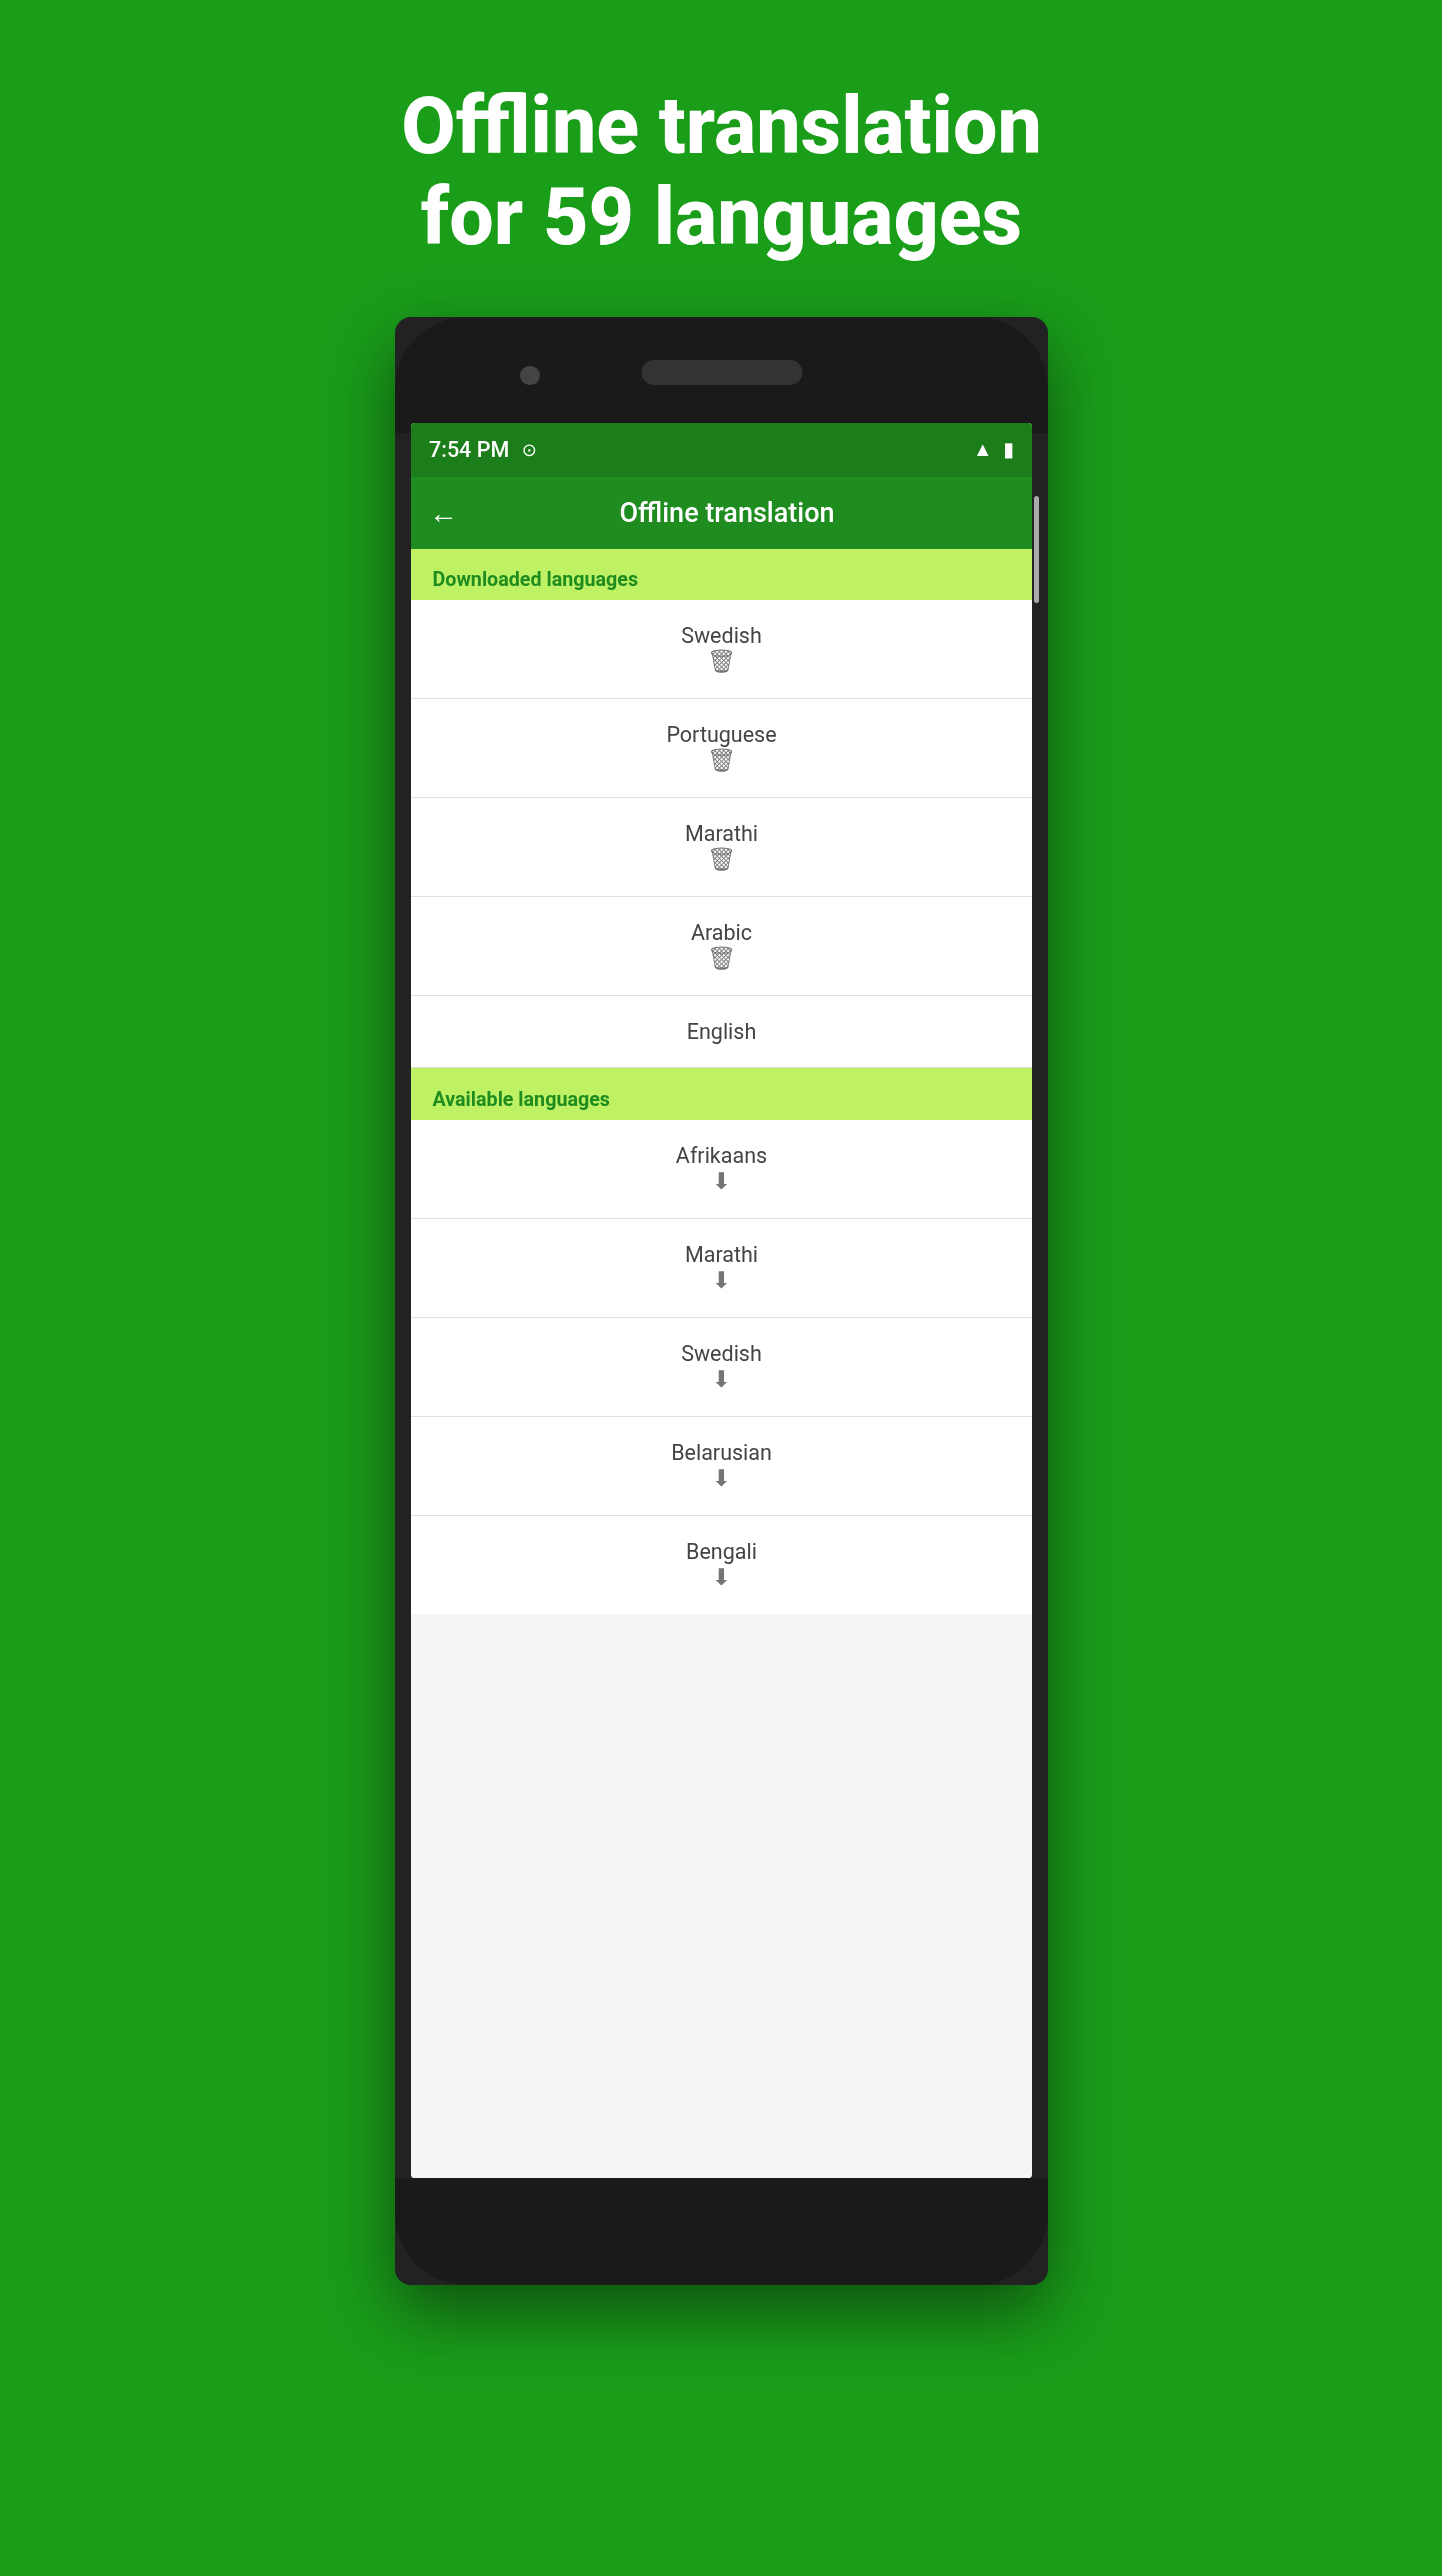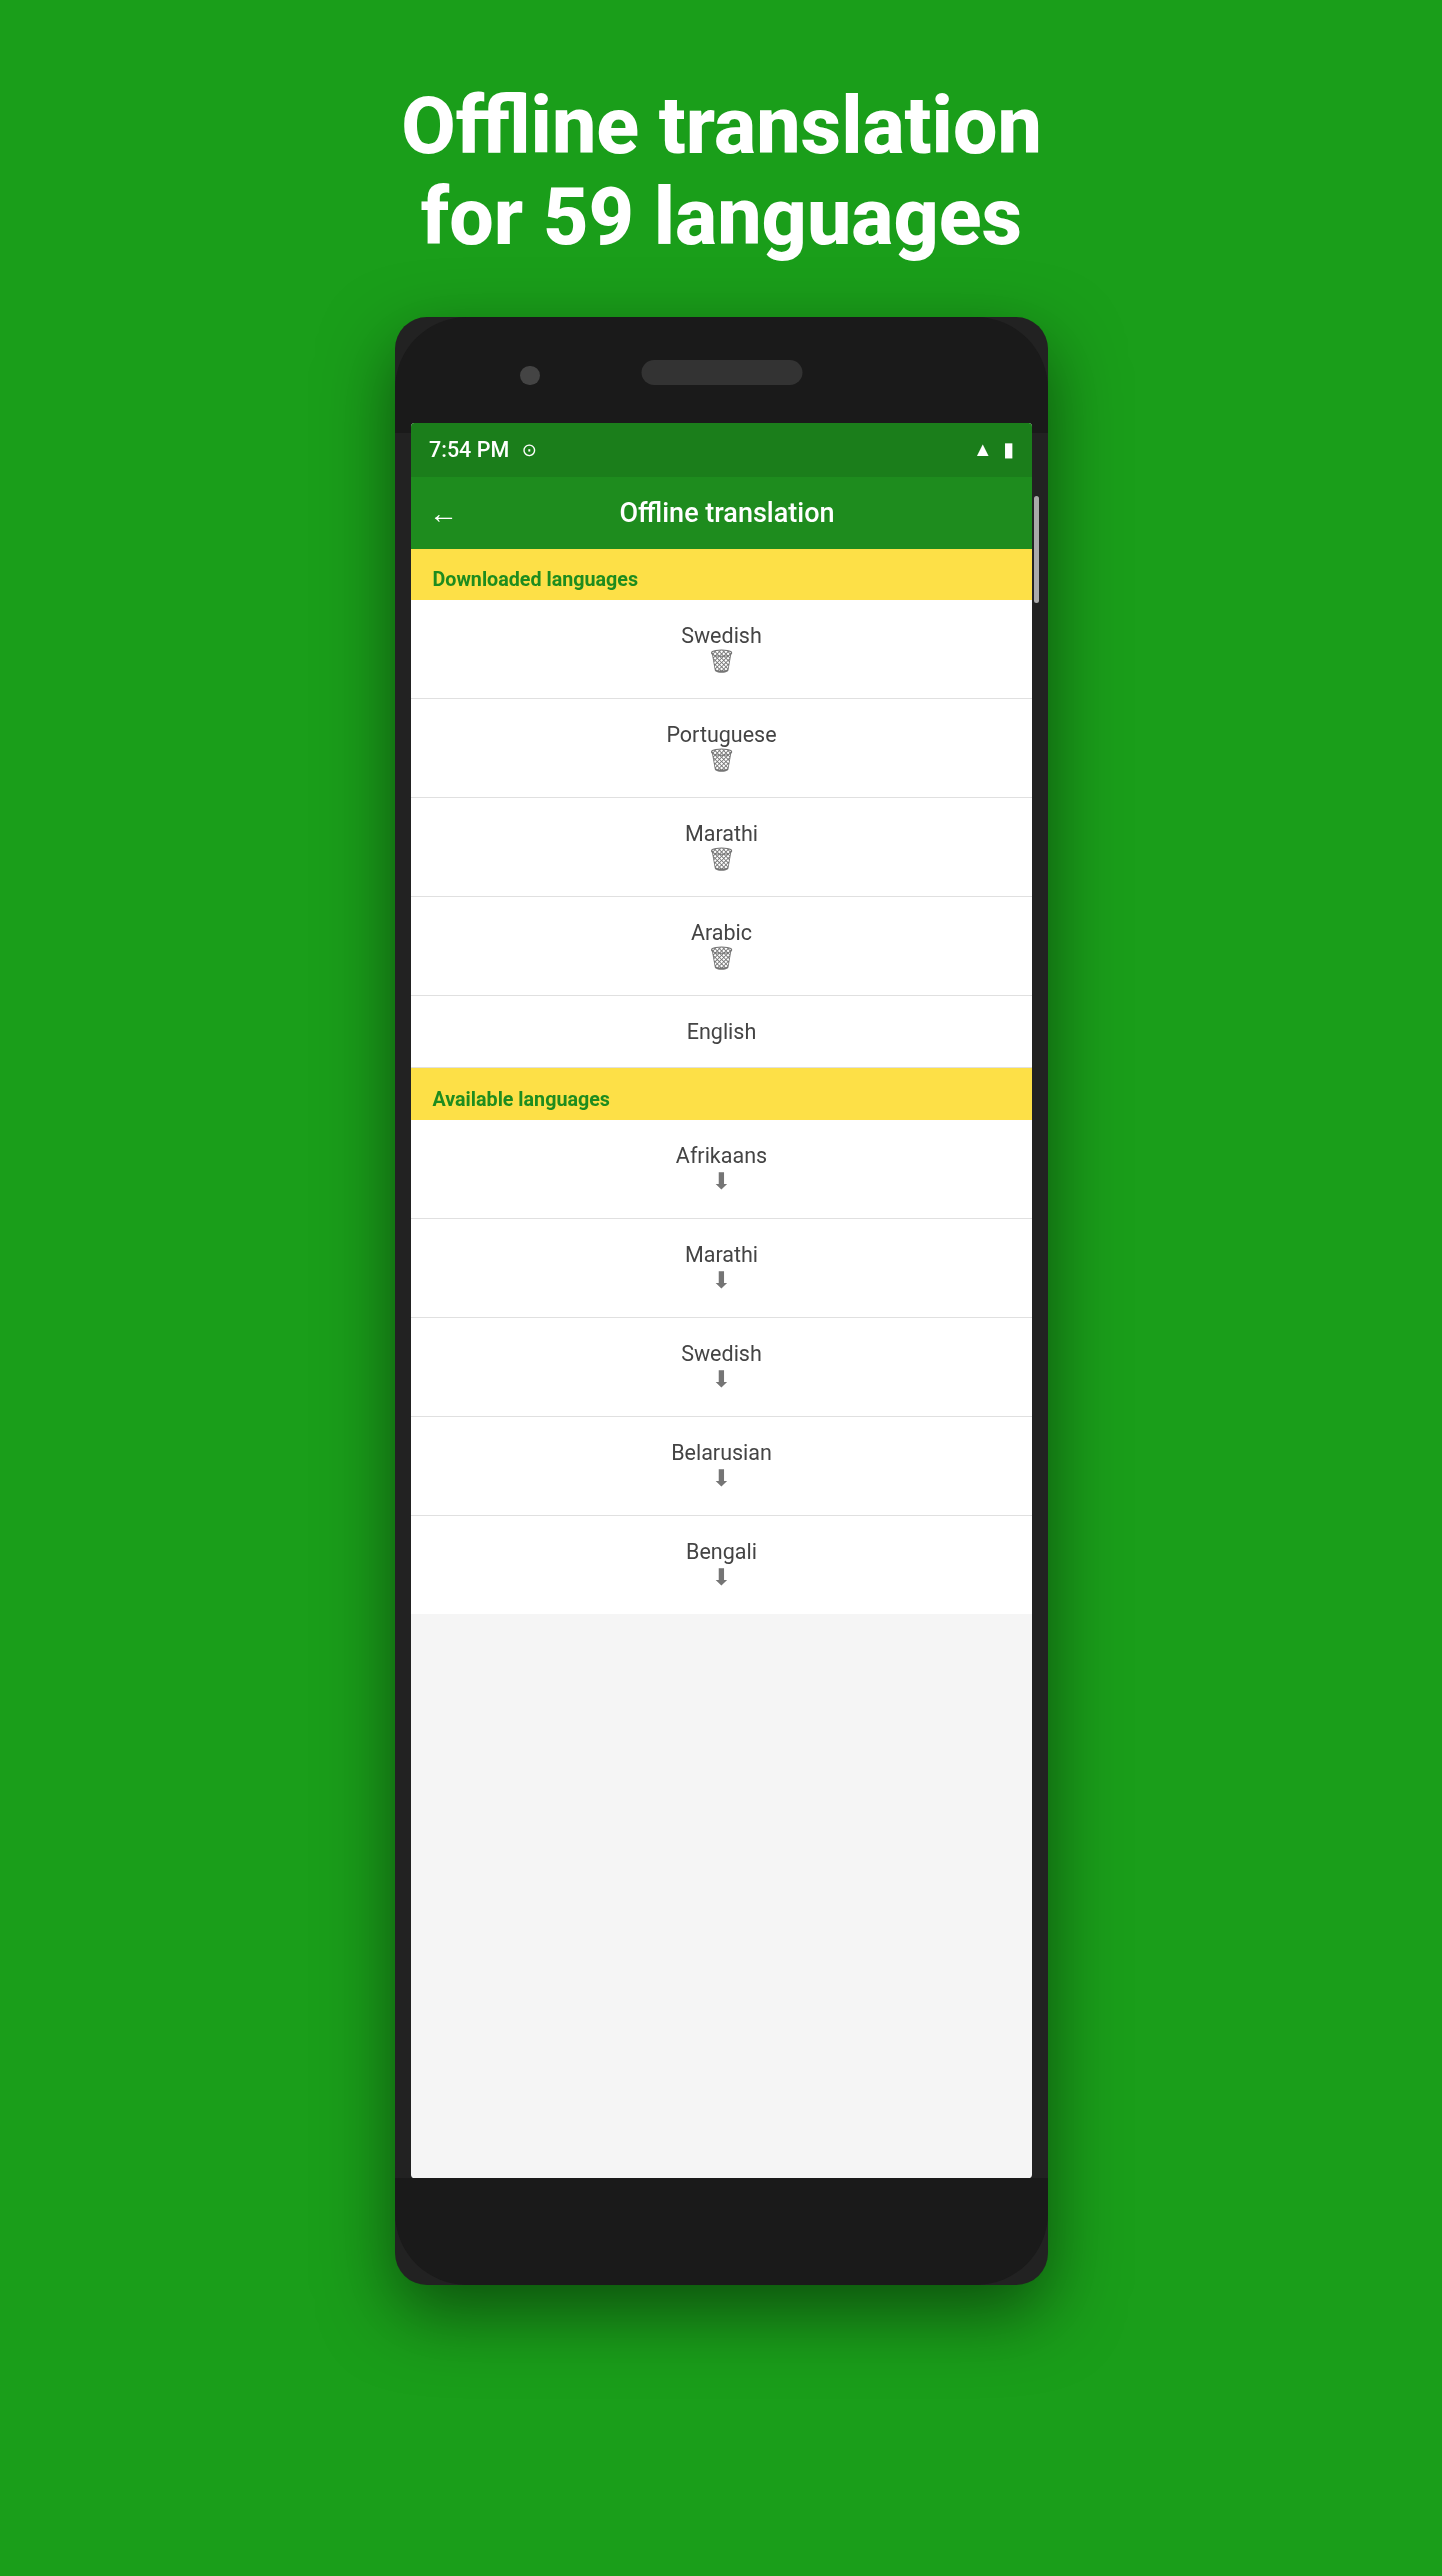--- a/index.html
+++ b/index.html
@@ -29,21 +29,21 @@
       margin-top: 54px;
       position: relative;
       width: 653px;
       height: 1968px;
     }
 
     .phone-shell {
       width: 653px;
       height: 1968px;
       background: #222222;
-      border-radius: 32px;
+      border-radius: 16px;
       position: absolute;
       top: 0;
       left: 0;
       box-shadow: 0 27px 72px rgba(0,0,0,0.5);
     }
 
     
     .phone-top {
       position: absolute;
       top: 0;
@@ -176,21 +176,21 @@
       background: #fff;
       flex: 1;
       overflow: hidden;
     }
 
     .section-header {
       color: #1e8c1e;
       font-size: 19.7px;
       font-weight: 700;
       padding: 19.7px 21.5px 9px 21.5px;
-      background: #fde047;
+      background: #bef264;
     }
 
     .language-item {
       display: flex;
       align-items: center;
       justify-content: space-between;
       padding: 23px 21.5px;
       border-bottom: 0.9px solid #e0e0e0;
       background: #fff;
       flex-direction: column;

